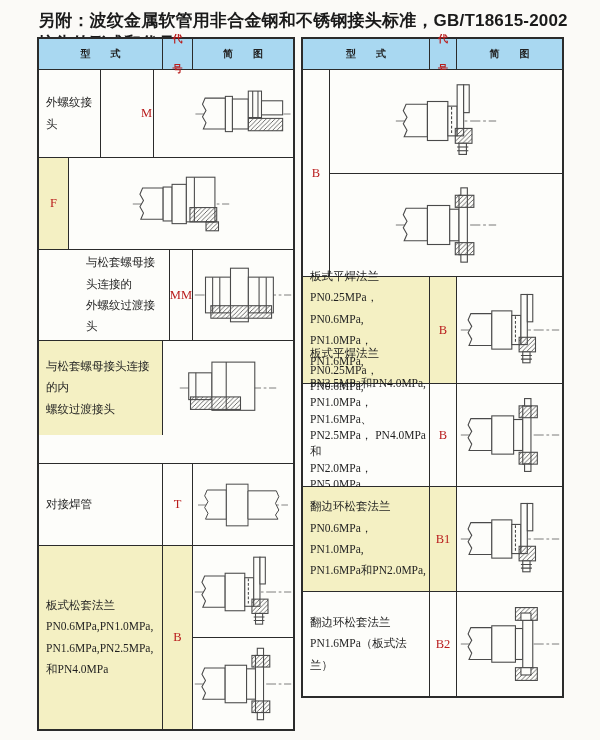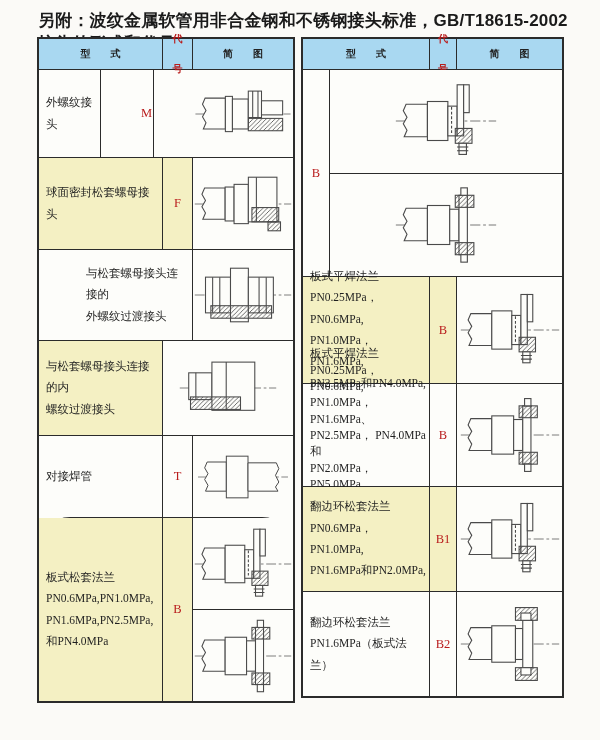--- a/index.html
+++ b/index.html
@@ -43,21 +43,21 @@
   .hl .c-type, .hl .c-code { background:var(--highlight-bg,#f4f0c3); }
   
   .hdr .c-type, .hdr .c-code, .hdr .c-diag {
     justify-content:center; align-items:center; text-align:center;
     font-size:10px; font-weight:bold; padding:8px; line-height:30px;
     display:flex; flex-direction:row; background:transparent;
   }
   
   .lh  { height:30px; }
   .lr1 { height:88px;gap:39px; } .lr2 { height:92px; } .lr3 { height:91px;padding-left:40px; }
-  .lr4 { height:95px; } .lr5 { height:82px; } .lr6 { height:184px;border-radius:31px; }
+  .lr4 { height:95px; } .lr5 { height:82px;margin-top:28px; } .lr6 { height:184px; }
   
   .rr1 { height:207px; } .rr2 { height:107px; } .rr3 { height:103px; }
   .rr4 { height:105px; } .rr5 { height:105px; }
   svg.diag { display:block; }
 </style>
 </head>
 <body>
 
 <svg width="0" height="0" style="position:absolute" aria-hidden="true">
   <defs>
@@ -196,34 +196,34 @@
       <div class="c c-diag">
           <div class="sub">
         <svg class="diag" width="100" height="74" viewBox="0 0 112 84">
               <use href="#sym-m"></use>
             </svg>
       </div>
         </div>
     </div>
 
     <div class="row hl lr2">
-      <div class="c c-type">球面密封松套螺母接头</div>
       <div class="c c-code">F</div>
       <div class="c c-diag">
           <div class="sub">
         <svg class="diag" width="100" height="76" viewBox="0 0 112 84">
               <use href="#sym-f"></use>
             </svg>
       </div>
         </div>
     </div>
 
     <div class="row lr3">
       <div class="c c-type">与松套螺母接头连接的
 外螺纹过渡接头</div>
+      <div class="c c-code">MM</div>
       <div class="c c-diag">
           <div class="sub">
         <svg class="diag" width="100" height="76" viewBox="0 0 112 84">
               <use href="#sym-mm"></use>
             </svg>
       </div>
         </div>
     </div>
 
     <div class="row hl lr4">

